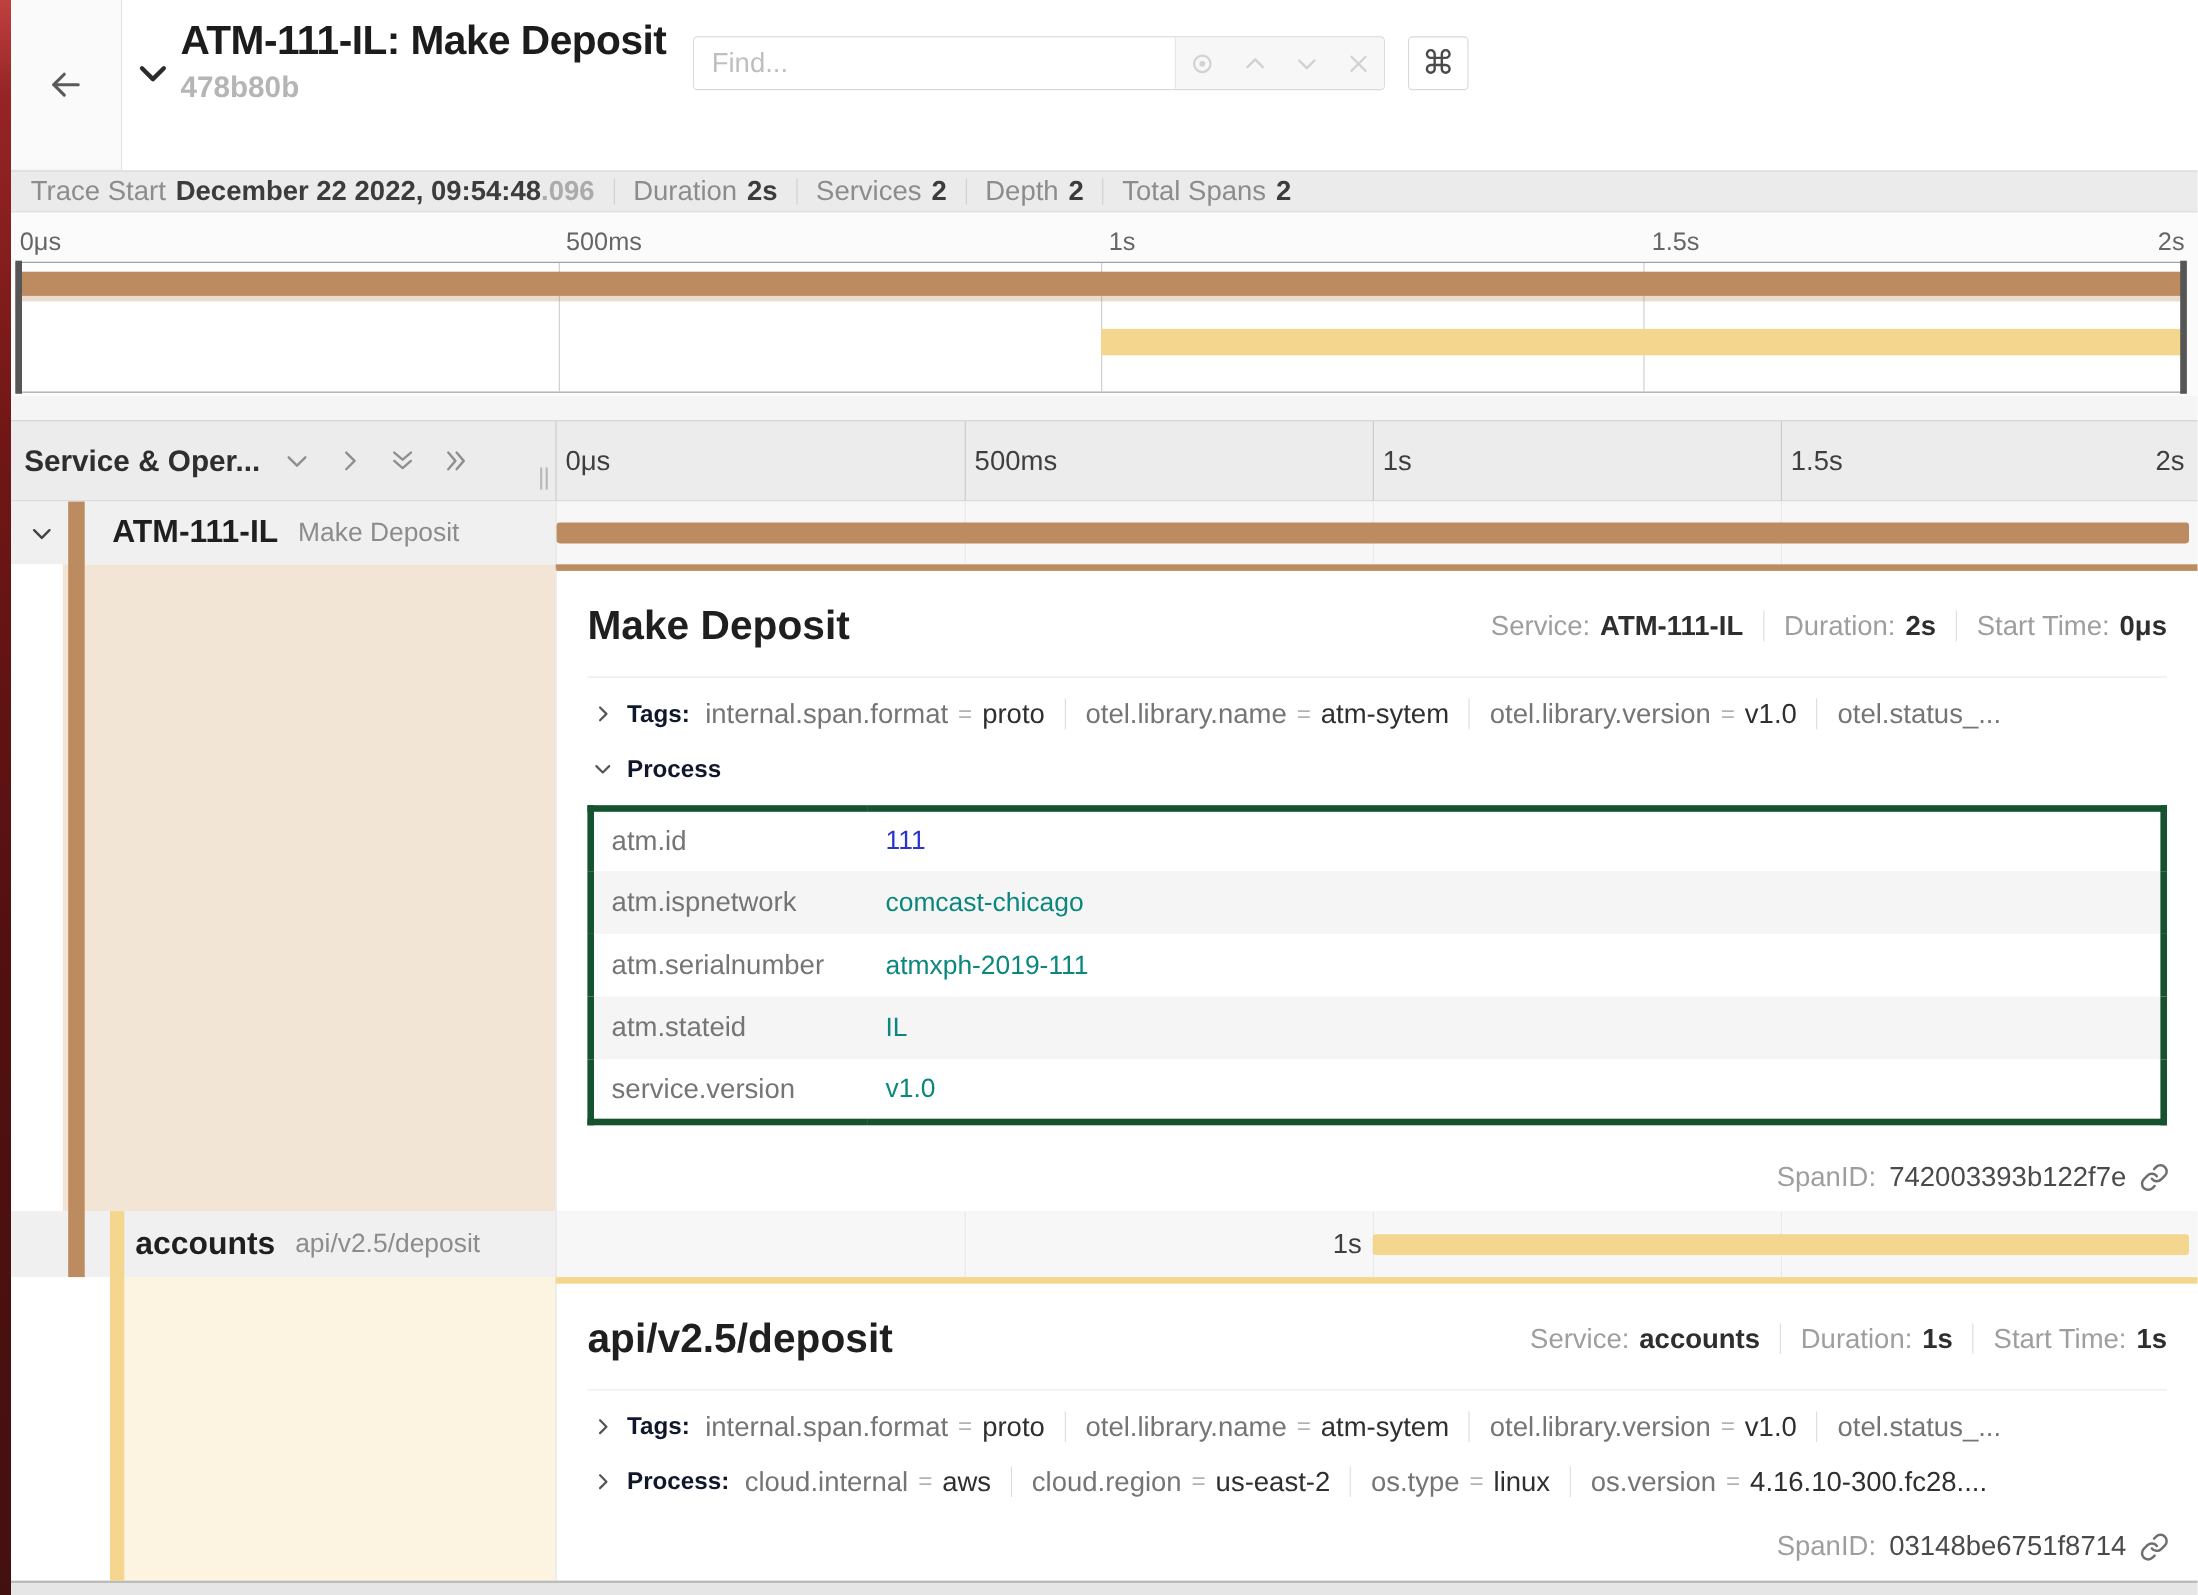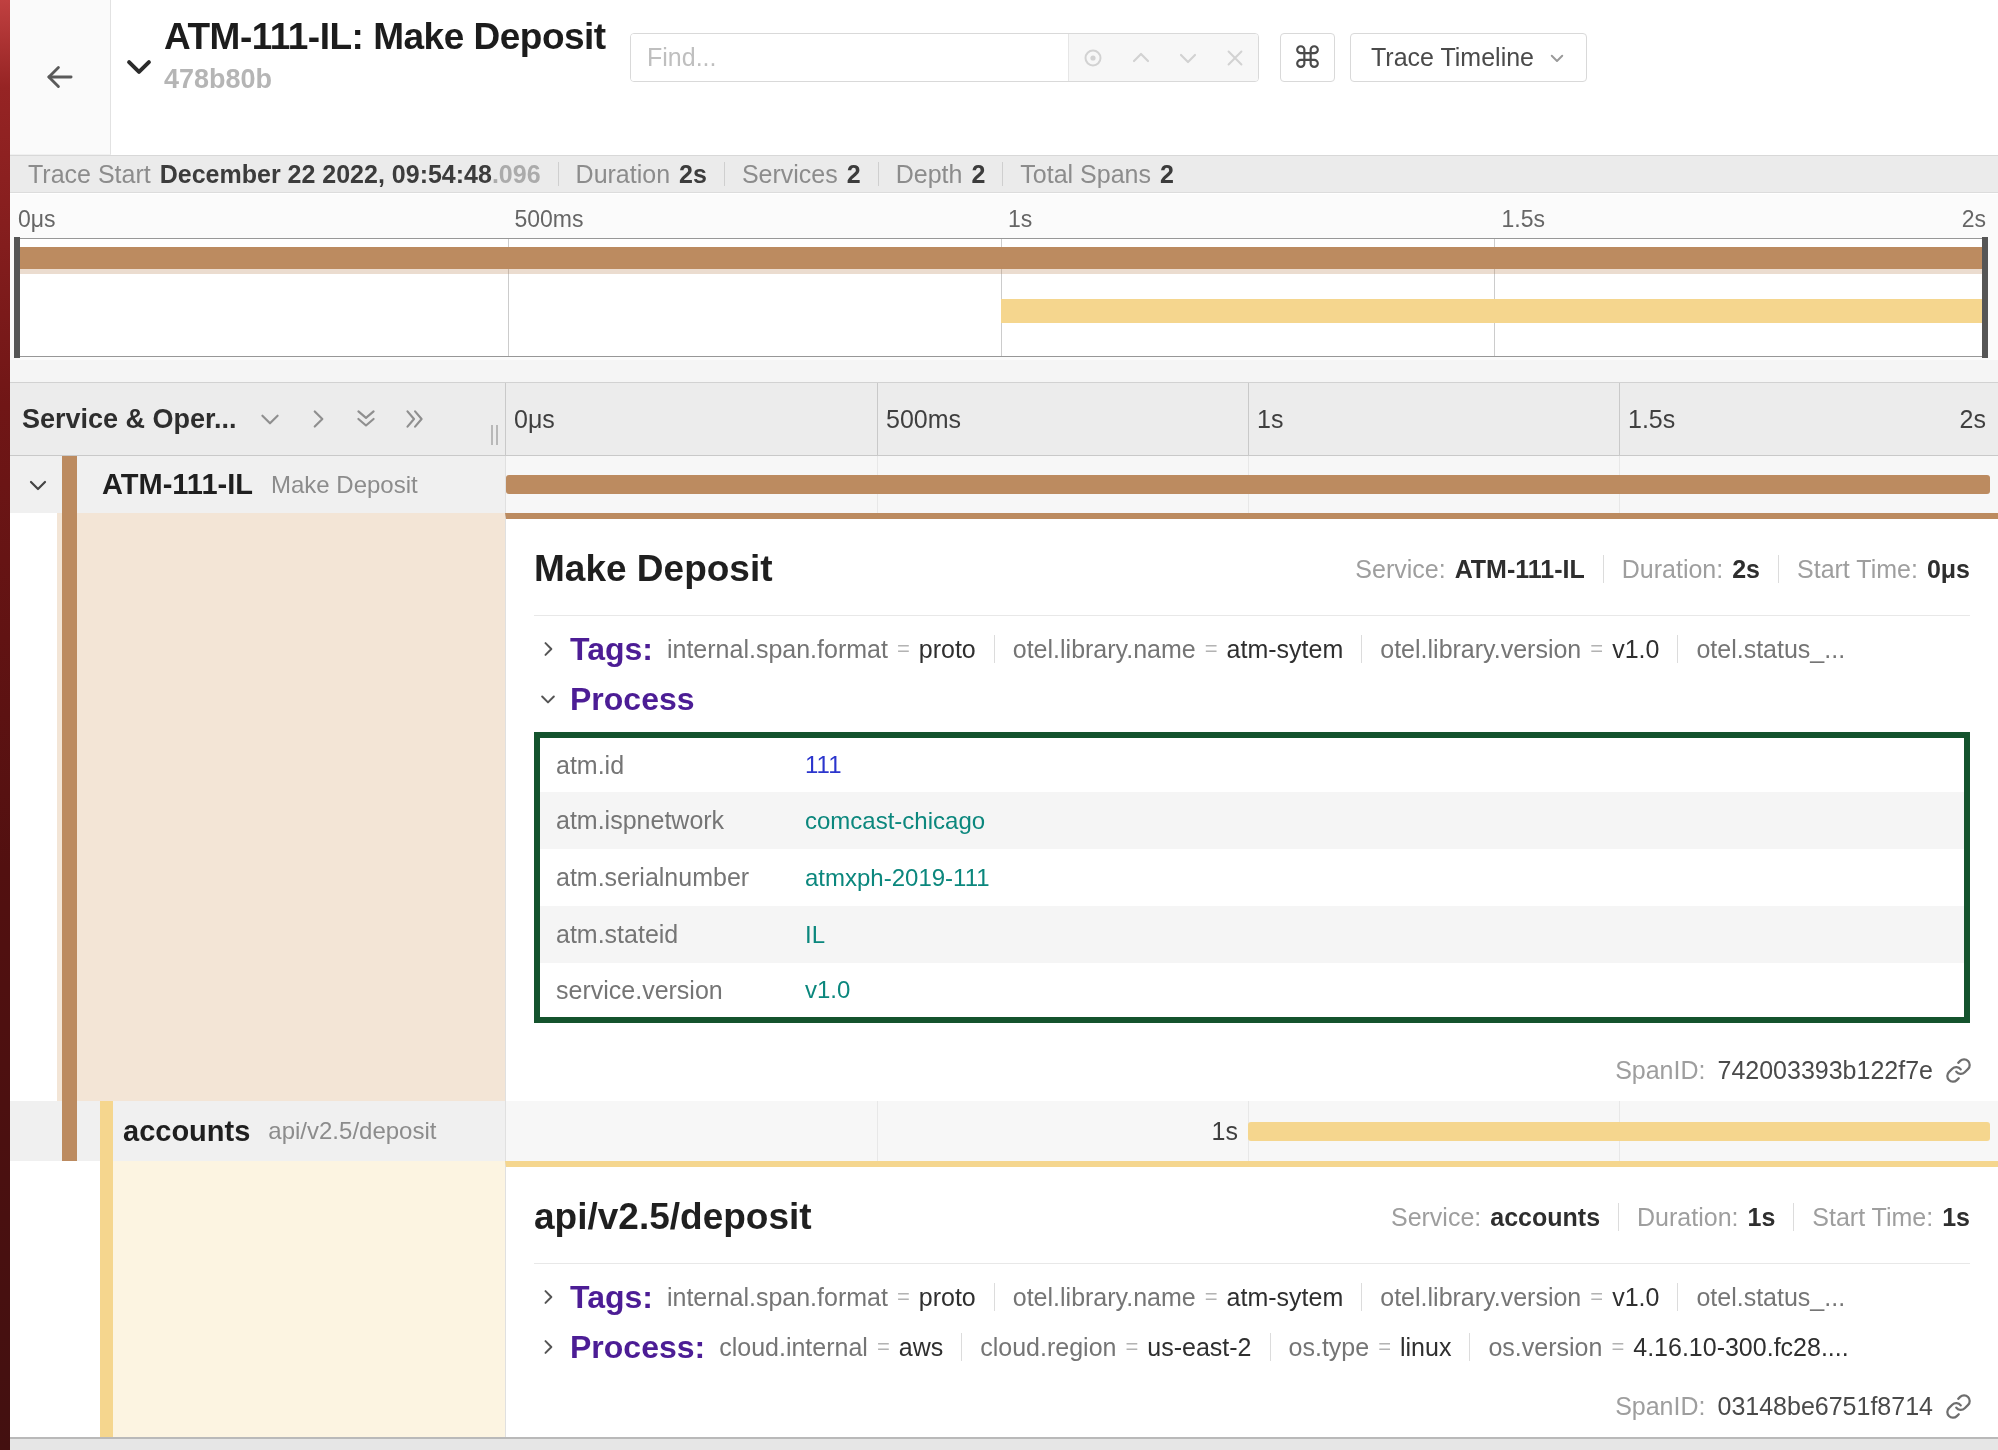--- a/index.html
+++ b/index.html
@@ -121,21 +121,21 @@
   .d-head { display:flex; justify-content:space-between; align-items:center; height:64px; }
   .d-head h2 { font-size:37px; font-weight:700; color:#1f1f1f; }
   .d-meta { display:flex; align-items:center; font-size:25px; white-space:nowrap; }
   .ml { color:#9e9e9e; }
   .d-meta b { color:#2e2e2e; margin-left:9px; }
   .vdiv2 { width:1px; height:28px; background:#dcdcdc; margin:0 18px; display:inline-block; }
   .d-div { height:1px; background:#e8e8e8; margin:14px 0 8px; }
 
   .acc { display:flex; align-items:center; height:50px; font-size:25px; cursor:pointer; }
   .acc .exp { color:#555; display:flex; margin-left:4px; }
-  .acc-label { font-size:32px; font-weight:700; color:#4c1d95; margin:0 14px 0 12px; }
+  .acc-label { font-size:22px; font-weight:700; color:#0f172a; margin:0 14px 0 12px; }
   .kv { display:flex; align-items:center; white-space:nowrap; }
   .kv .k { color:#757575; }
   .kv .eq { color:#b3b3b3; margin:0 9px; font-size:22px; }
   .kv .v { color:#2f2f2f; }
 
   .process-table { width:100%; border-collapse:collapse; border:6px solid #14532d; margin-top:8px; font-size:25px; }
   .process-table tr:nth-child(even) { background:#f5f5f5; }
   .process-table td { height:57px; padding:0 16px; vertical-align:middle; }
   .process-table td.k { width:252px; color:#757575; }
   .mono { font-family:Liberation Sans, sans-serif; font-size:24px; }
@@ -196,28 +196,20 @@
           </span>
           <span>
             <svg width="22" height="22" viewBox="0 0 24 24" fill="none" stroke="currentColor" stroke-width="2.2" stroke-linecap="round">
                 <path d="M5 5l14 14M19 5L5 19"></path>
               </svg>
           </span>
         </div>
       </div>
 
       <button class="cmd-btn">⌘</button>
-      <button class="view-btn">
-        <span>Trace Timeline</span>
-        <span class="chev">
-          <svg width="18" height="18" viewBox="0 0 24 24" fill="none" stroke="currentColor" stroke-width="2.6" stroke-linecap="round" stroke-linejoin="round">
-              <path d="M5 9l7 7 7-7"></path>
-            </svg>
-        </span>
-      </button>
     </header>
 
     <div class="summary-bar">
       <span class="lab">Trace Start</span>
       <b>December 22 2022, 09:54:48</b>
       <b class="muted">.096</b>
       <i class="vdiv"></i>
       <span class="lab">Duration</span>
       <b>2s</b>
       <i class="vdiv"></i>

